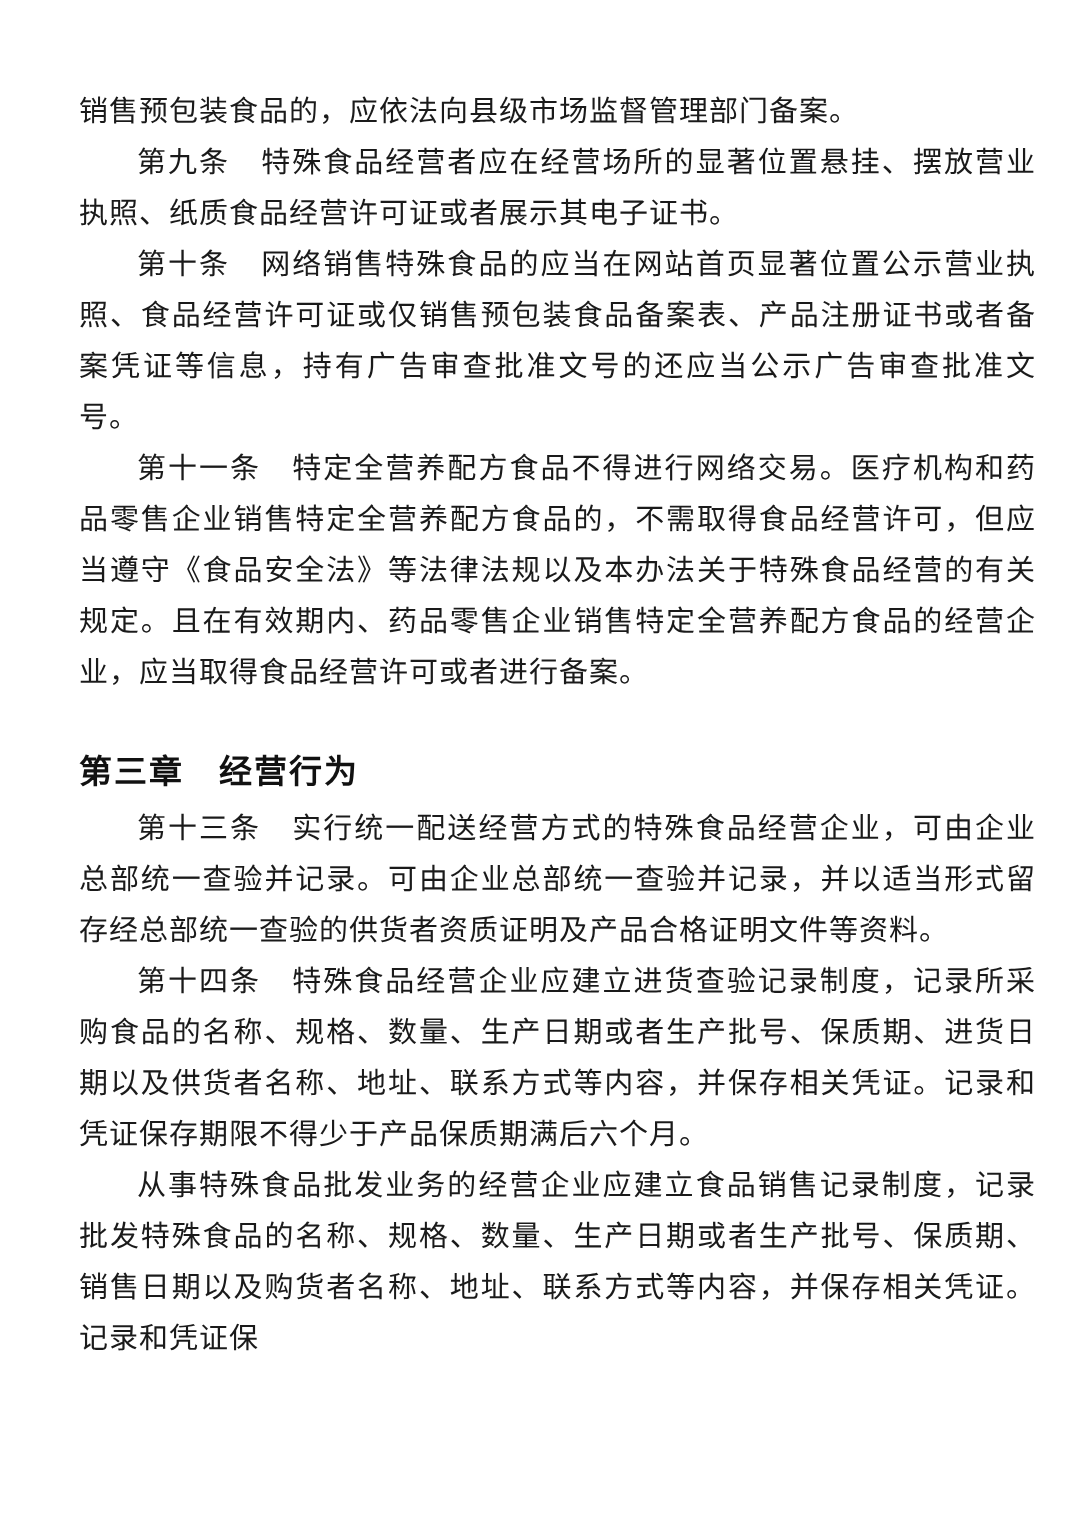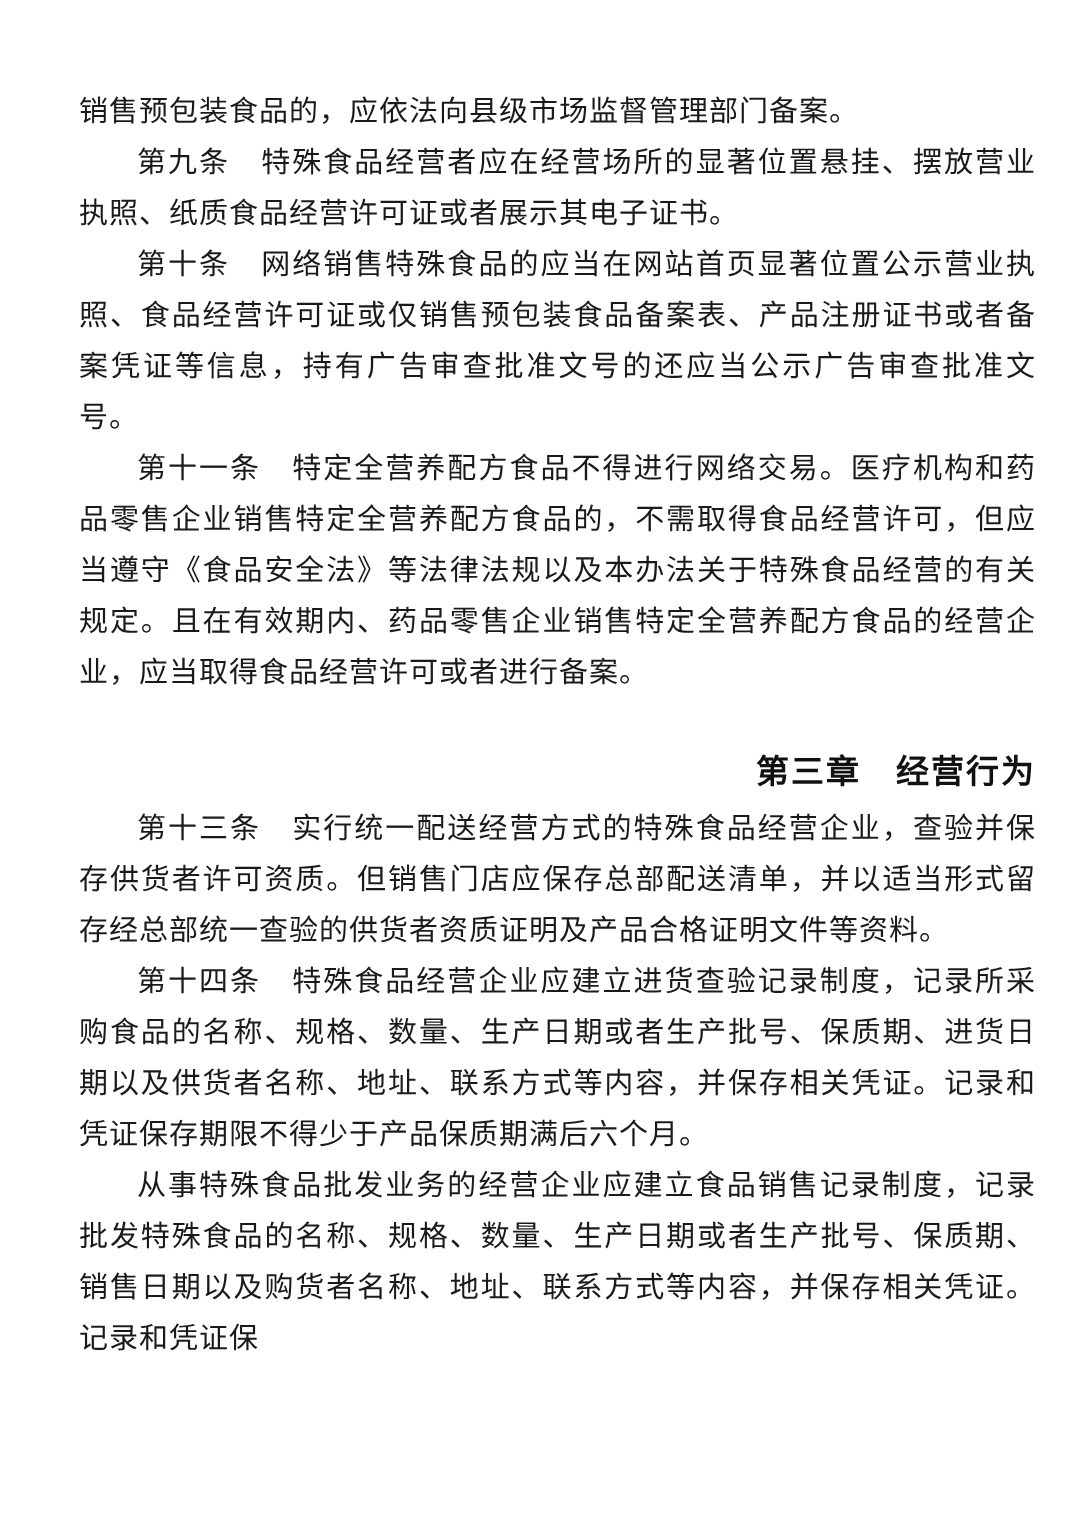--- a/index.html
+++ b/index.html
@@ -32,38 +32,38 @@
     text-indent: 2em;
   }
   .chapter-heading {
     margin: 48px 0 6px 0;
     font-family: "Liberation Sans", "DejaVu Sans", sans-serif;
     font-weight: bold;
     font-size: 33px;
     line-height: 51px;
     letter-spacing: 2px;
     color: #111111;
-    text-align: right;
+    text-align: left;
   }
 </style>
 </head>
 <body>
 
 <div class="page">
 
   <p class="body-paragraph">销售预包装食品的，应依法向县级市场监督管理部门备案。</p>
 
   <p class="body-paragraph indent">第九条　特殊食品经营者应在经营场所的显著位置悬挂、摆放营业执照、纸质食品经营许可证或者展示其电子证书。</p>
 
   <p class="body-paragraph indent">第十条　网络销售特殊食品的应当在网站首页显著位置公示营业执照、食品经营许可证或仅销售预包装食品备案表、产品注册证书或者备案凭证等信息，持有广告审查批准文号的还应当公示广告审查批准文号。</p>
 
   <p class="body-paragraph indent">第十一条　特定全营养配方食品不得进行网络交易。医疗机构和药品零售企业销售特定全营养配方食品的，不需取得食品经营许可，但应当遵守《食品安全法》等法律法规以及本办法关于特殊食品经营的有关规定。且在有效期内、药品零售企业销售特定全营养配方食品的经营企业，应当取得食品经营许可或者进行备案。</p>
 
   <h2 class="chapter-heading">第三章　经营行为</h2>
 
 
-  <p class="body-paragraph indent">第十三条　实行统一配送经营方式的特殊食品经营企业，查验并保存供货者许可资质。但销售门店应保存总部配送清单，并以适当形式留存经总部统一查验的供货者资质证明及产品合格证明文件等资料。</p>
+  <p class="body-paragraph indent">第十三条　实行统一配送经营方式的特殊食品经营企业，可由企业总部统一查验并记录。可由企业总部统一查验并记录，并以适当形式留存经总部统一查验的供货者资质证明及产品合格证明文件等资料。</p>
 
   <p class="body-paragraph indent">第十四条　特殊食品经营企业应建立进货查验记录制度，记录所采购食品的名称、规格、数量、生产日期或者生产批号、保质期、进货日期以及供货者名称、地址、联系方式等内容，并保存相关凭证。记录和凭证保存期限不得少于产品保质期满后六个月。</p>
 
   <p class="body-paragraph indent">从事特殊食品批发业务的经营企业应建立食品销售记录制度，记录批发特殊食品的名称、规格、数量、生产日期或者生产批号、保质期、销售日期以及购货者名称、地址、联系方式等内容，并保存相关凭证。记录和凭证保</p>
 
 </div>
 
 </body></html>

